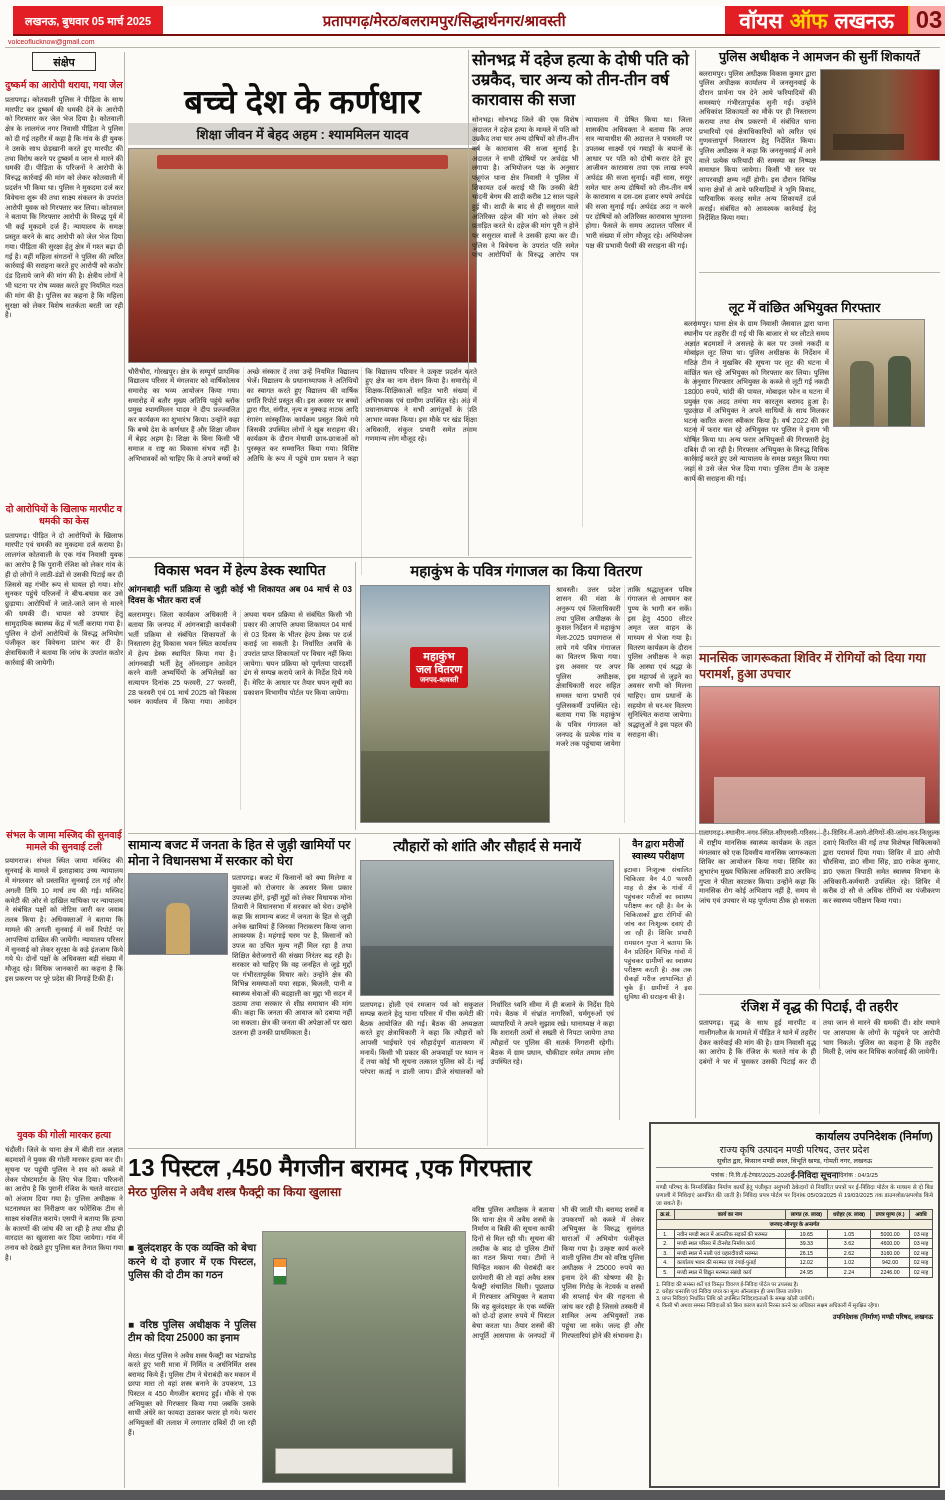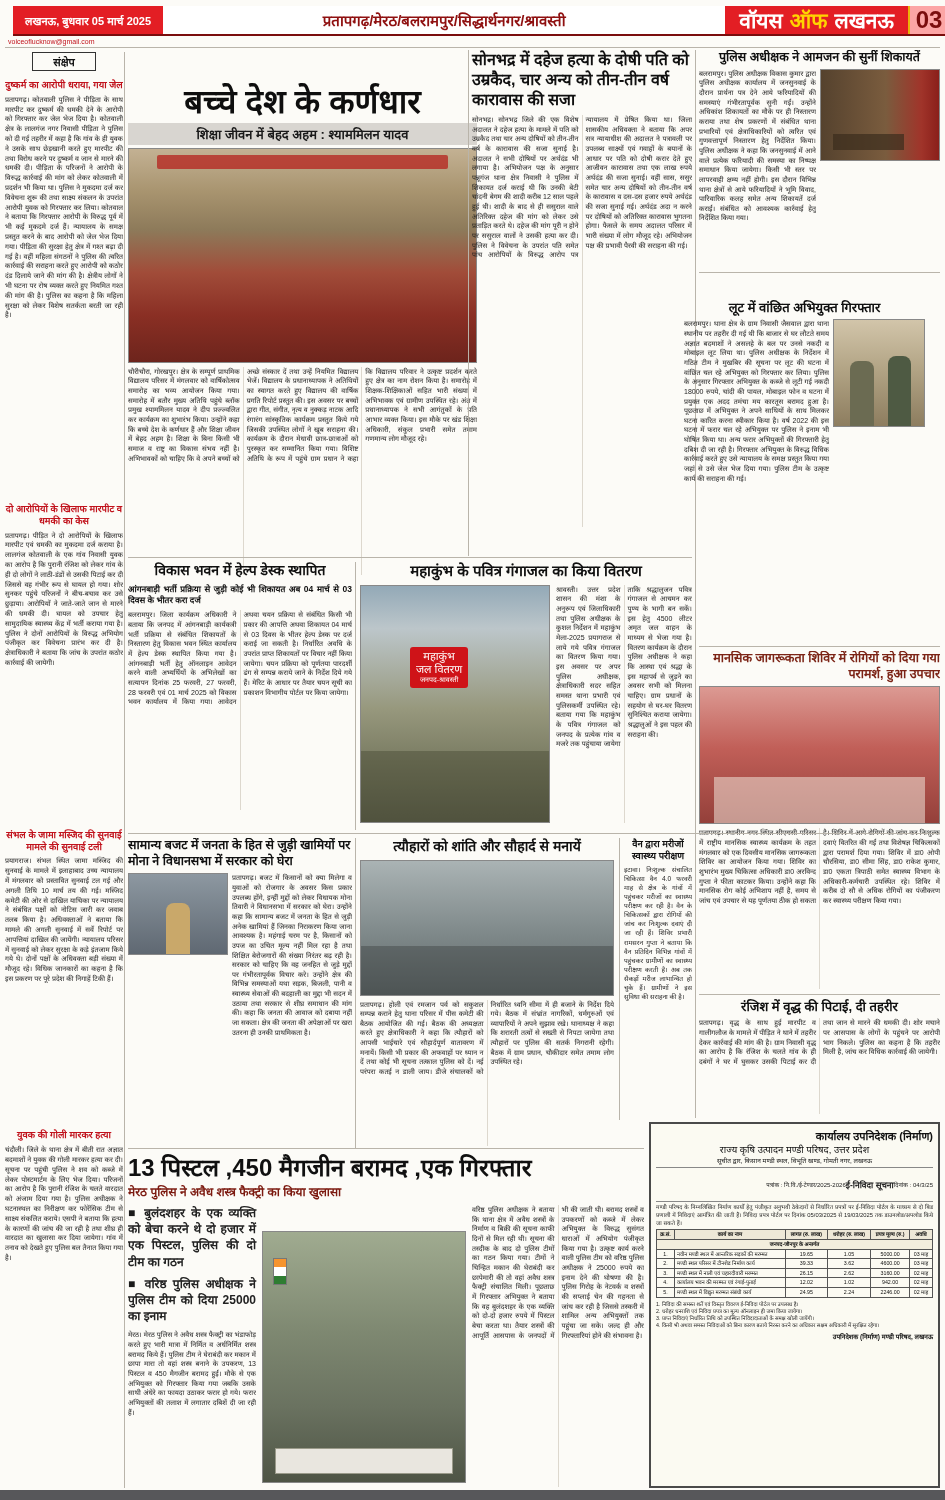--- a/index.html
+++ b/index.html
@@ -33,32 +33,32 @@
   
   .photo{position:relative;overflow:hidden;border:1px solid #888;}
   .ph-event{background:linear-gradient(180deg,#c3b193 0%,#a8946f 20%,#8d7a5a 38%,#a14c39 58%,#8a2f24 78%,#6d241c 100%);}
   .ph-office{background:linear-gradient(90deg,#55422e 0%,#7a5c3e 55%,#a0342a 85%,#8a1f1a 100%);}
   .ph-arrest{background:linear-gradient(180deg,#d2c5aa 0%,#b3a586 45%,#8d7d5f 100%);}
   .ph-truck{background:linear-gradient(180deg,#93a9b7 0%,#bcc6ca 18%,#97987d 52%,#6f7159 82%,#585a47 100%);}
   .ph-camp{background:linear-gradient(180deg,#dc9a93 0%,#c15f58 45%,#94403a 100%);}
   .ph-assembly{background:linear-gradient(180deg,#8d98a1 0%,#5f6872 100%);}
   .ph-meeting{background:linear-gradient(180deg,#aab3b4 0%,#7e8889 55%,#5f6868 100%);}
   .ph-weapons{background:linear-gradient(180deg,#a0ab90 0%,#7e8871 40%,#6a7260 70%,#4e5445 100%);}
-  .banner{position:absolute;background:#cf1318;color:#fff;font-weight:normal;text-align:center;border-radius:3px;padding:3px 6px;line-height:1.2;}
+  .banner{position:absolute;background:#cf1318;color:#fff;font-weight:bold;text-align:center;border-radius:3px;padding:3px 6px;line-height:1.2;}
   .flag{position:absolute;width:14px;height:27px;left:10px;top:26px;border:1px solid #777;}
   .flag div{height:33.3%;}
   .tbl-strip{position:absolute;left:6%;right:6%;bottom:8px;height:26px;background:#e9e6df;border:1px solid #9a9a8a;}
-  .bullet{font-size:12px;font-weight:bold;color:#222;line-height:1.35;margin-bottom:6px;text-align:justify;}
+  .bullet{font-size:10px;font-weight:bold;color:#222;line-height:1.35;margin-bottom:6px;text-align:justify;margin-top:36px;}
   .bullet::before{content:"■ ";color:#1a1a1a;}
   
   .tender{position:absolute;left:649px;top:1122px;width:291px;height:366px;border:2px solid #4a4a4a;background:#fbfaf2;padding:4px 5px;overflow:hidden;}
   .tender .t1{font-weight:bold;font-size:11px;text-align:right;color:#111;}
   .tender .t2{font-weight:normal;font-size:9.5px;text-align:center;color:#111;}
   .tender .t3{font-size:6.5px;text-align:center;color:#222;margin-bottom:2px;}
-  .tender .refrow{display:flex;justify-content:flex-end;align-items:center;font-size:6px;color:#222;border-top:1px solid #888;border-bottom:1px solid #888;padding:11px 0;margin:2px 0;}
+  .tender .refrow{display:flex;justify-content:center;align-items:center;font-size:6px;color:#222;border-top:1px solid #888;border-bottom:1px solid #888;padding:1px 0;margin:2px 0;}
   .tender .refrow .nt{font-weight:bold;font-size:8.5px;}
   .tender .intro{font-size:5.8px;line-height:1.35;text-align:justify;color:#1d1d1d;margin-bottom:2px;}
   .ttable{width:100%;border-collapse:collapse;font-size:5.3px;color:#111;}
   .ttable th,.ttable td{border:1px solid #555;padding:1px 2px;text-align:center;vertical-align:middle;line-height:1.25;}
   .ttable th{background:#eee8d8;font-weight:bold;}
   .ttable .sec{background:#f3eedd;font-weight:bold;text-align:center;}
   .ttable td.nm{text-align:left;}
   .tender .note{font-size:5.3px;line-height:1.35;color:#222;text-align:justify;}
   .tender .sig{font-size:6.5px;font-weight:bold;text-align:right;margin-top:3px;color:#111;}
   .footer{position:absolute;left:0;top:1490px;width:945px;height:10px;background:#57575a;}
@@ -136,21 +136,21 @@
       <div class="photo ph-arrest" style="float:right;width:92px;height:108px;margin:0 0 3px 4px;">
         <div style="position:absolute;left:18%;bottom:0;width:26%;height:62%;background:#6b6b52;border-radius:8px 8px 0 0;"></div>
         <div style="position:absolute;right:14%;bottom:0;width:26%;height:66%;background:#4e5a43;border-radius:8px 8px 0 0;"></div>
       </div>
       <div class="bodytxt" style="height:340px;">बलरामपुर। थाना क्षेत्र के ग्राम निवासी जैसवाल द्वारा थाना स्थानीय पर तहरीर दी गई थी कि बाजार से घर लौटते समय अज्ञात बदमाशों ने असलहे के बल पर उनसे नकदी व मोबाइल लूट लिया था। पुलिस अधीक्षक के निर्देशन में गठित टीम ने मुखबिर की सूचना पर लूट की घटना में वांछित चल रहे अभियुक्त को गिरफ्तार कर लिया। पुलिस के अनुसार गिरफ्तार अभियुक्त के कब्जे से लूटी गई नकदी 18000 रुपये, चांदी की पायल, मोबाइल फोन व घटना में प्रयुक्त एक अदद तमंचा मय कारतूस बरामद हुआ है। पूछताछ में अभियुक्त ने अपने साथियों के साथ मिलकर घटना कारित करना स्वीकार किया है। वर्ष 2022 की इस घटना में फरार चल रहे अभियुक्त पर पुलिस ने इनाम भी घोषित किया था। अन्य फरार अभियुक्तों की गिरफ्तारी हेतु दबिश दी जा रही है। गिरफ्तार अभियुक्त के विरुद्ध विधिक कार्रवाई करते हुए उसे न्यायालय के समक्ष प्रस्तुत किया गया जहां से उसे जेल भेज दिया गया। पुलिस टीम के उत्कृष्ट कार्य की सराहना की गई।</div>
     </div>
   </div>
   <div class="abs hr2" style="left:699px;top:646px;width:241px;"></div>
 
   <div class="abs" style="left:699px;top:651px;width:241px;height:338px;overflow:hidden;">
-    <div class="hl maroon" style="font-size:12.5px;text-align:right;">मानसिक जागरूकता शिविर में रोगियों को दिया गया परामर्श, हुआ उपचार</div>
+    <div class="hl maroon" style="font-size:12.5px;text-align:left;">मानसिक जागरूकता शिविर में रोगियों को दिया गया परामर्श, हुआ उपचार</div>
     <div class="photo ph-camp" style="height:138px;margin:4px 0;">
       <div style="position:absolute;left:6%;bottom:0;right:6%;height:34%;background:#f0e4d8;opacity:.55;"></div>
     </div>
     <div class="bodytxt c2" style="height:170px;">प्रतापगढ़। स्थानीय नगर स्थित सीएचसी परिसर में राष्ट्रीय मानसिक स्वास्थ्य कार्यक्रम के तहत मंगलवार को एक दिवसीय मानसिक जागरूकता शिविर का आयोजन किया गया। शिविर का शुभारंभ मुख्य चिकित्सा अधिकारी डा0 अरविन्द गुप्ता ने फीता काटकर किया। उन्होंने कहा कि मानसिक रोग कोई अभिशाप नहीं है, समय से जांच एवं उपचार से यह पूर्णतया ठीक हो सकता है। शिविर में आये रोगियों की जांच कर निःशुल्क दवाएं वितरित की गईं तथा विशेषज्ञ चिकित्सकों द्वारा परामर्श दिया गया। शिविर में डा0 ओपी चौरसिया, डा0 सीमा सिंह, डा0 राकेश कुमार, डा0 एकता त्रिपाठी समेत स्वास्थ्य विभाग के अधिकारी-कर्मचारी उपस्थित रहे। शिविर में करीब दो सौ से अधिक रोगियों का पंजीकरण कर स्वास्थ्य परीक्षण किया गया।</div>
   </div>
   <div class="abs hr2" style="left:699px;top:994px;width:241px;"></div>
 
   <div class="abs" style="left:699px;top:999px;width:241px;height:118px;overflow:hidden;">
     <div class="hl" style="font-size:13px;text-align:center;">रंजिश में वृद्ध की पिटाई, दी तहरीर</div>
     <div class="bodytxt c2" style="height:96px;margin-top:3px;">प्रतापगढ़। वृद्ध के साथ हुई मारपीट व गालीगलौज के मामले में पीड़ित ने थाने में तहरीर देकर कार्रवाई की मांग की है। ग्राम निवासी वृद्ध का आरोप है कि रंजिश के चलते गांव के ही दबंगों ने घर में घुसकर उसकी पिटाई कर दी तथा जान से मारने की धमकी दी। शोर मचाने पर आसपास के लोगों के पहुंचने पर आरोपी भाग निकले। पुलिस का कहना है कि तहरीर मिली है, जांच कर विधिक कार्रवाई की जायेगी।</div>

